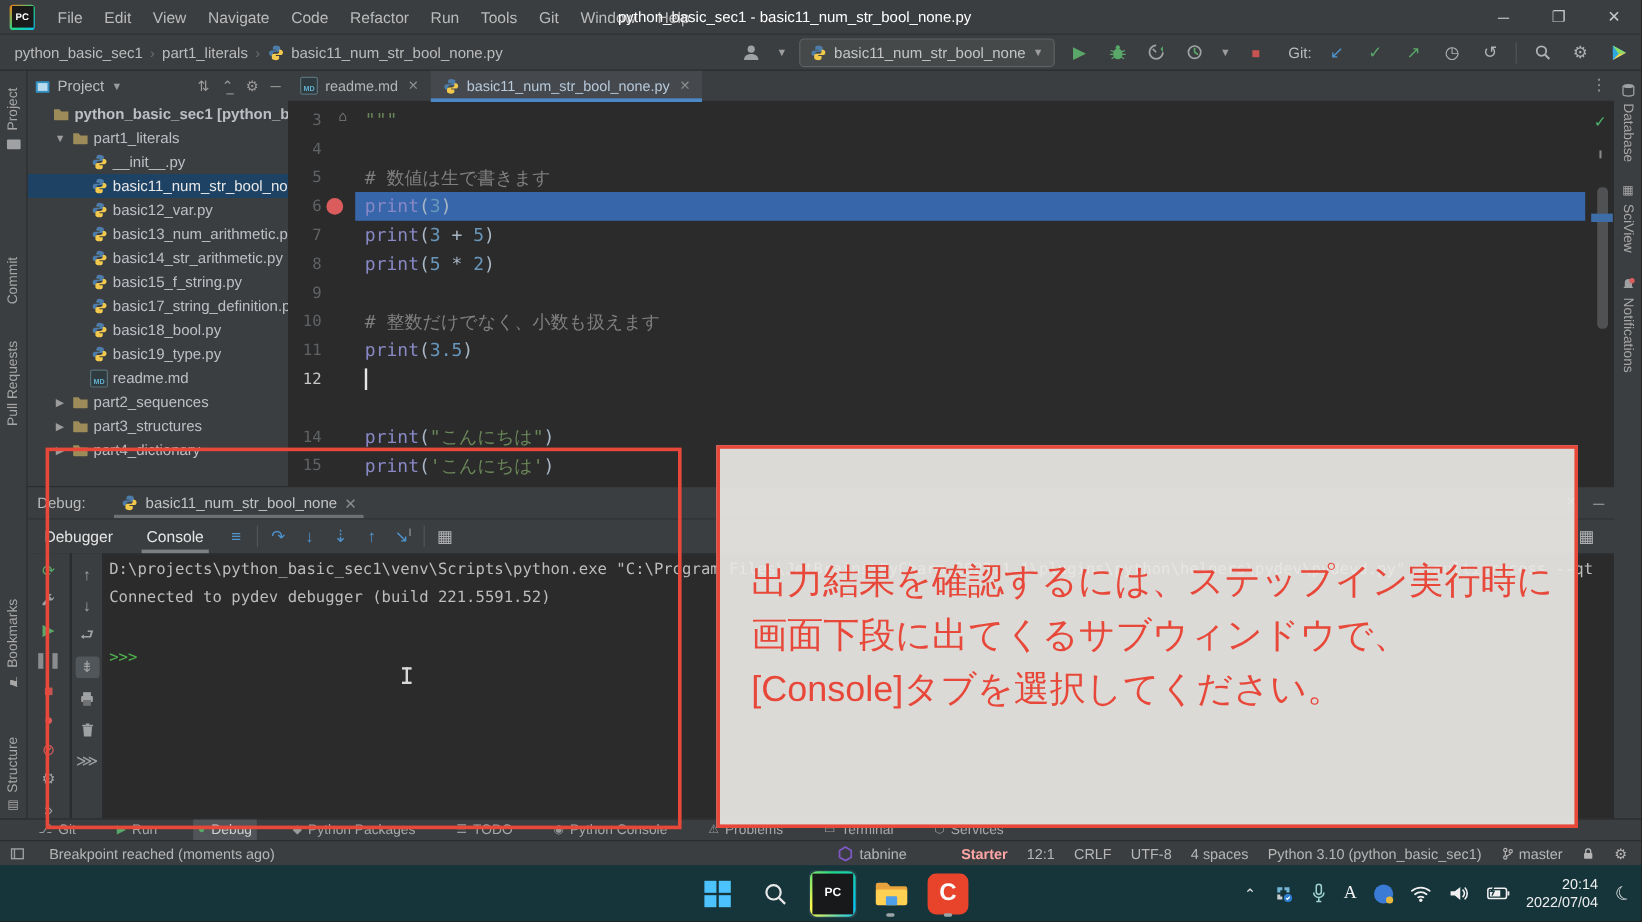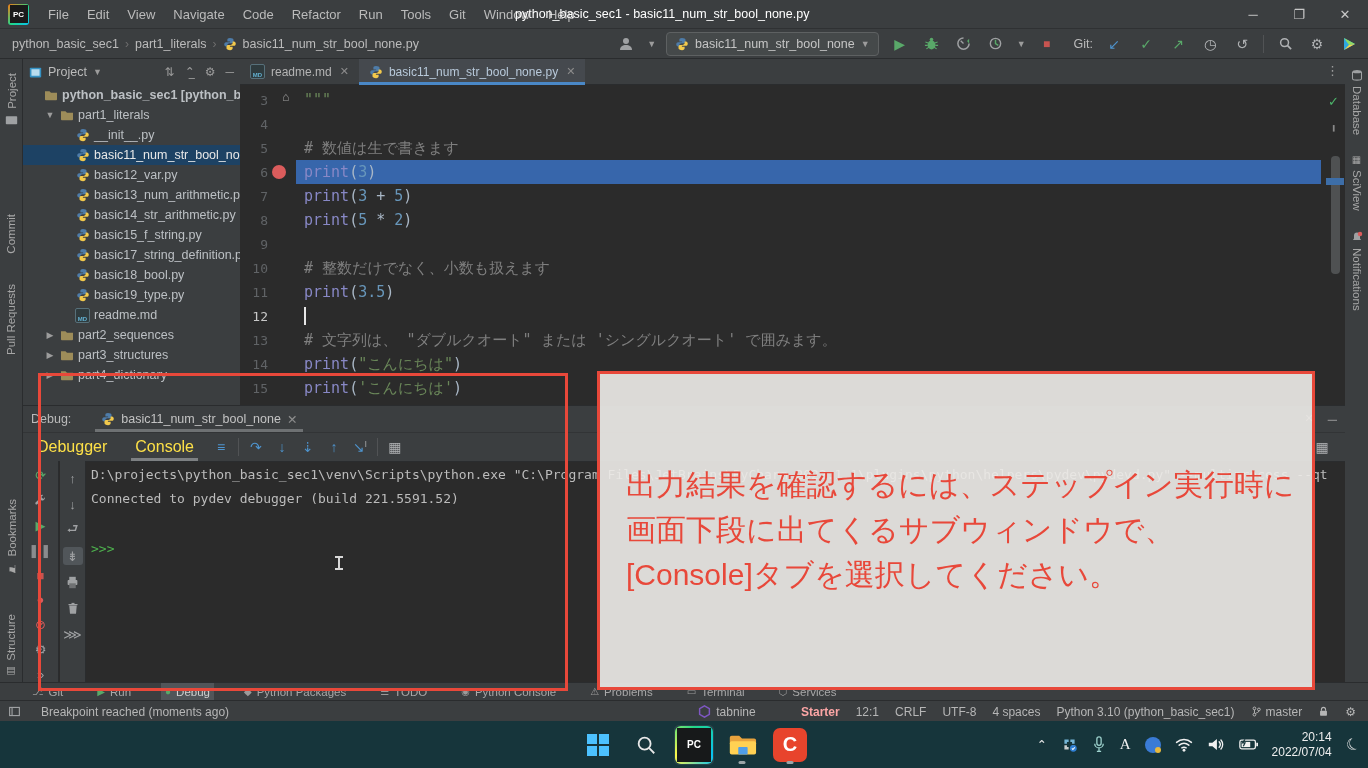--- a/index.html
+++ b/index.html
@@ -92,21 +92,21 @@
          border-top:1px solid #2a2c2e;}
   #debug-header{position:absolute;left:0;top:0;width:100%;height:26px;background:#3b3e40;
                 display:flex;align-items:center;}
   #debug-label{margin-left:8px;font-size:12.5px;color:#bbbbbb;}
   #debug-session{display:flex;align-items:center;gap:6px;margin-left:22px;padding:0 8px;height:100%;
                  position:relative;font-size:12.5px;color:#c3c3c3;}
   #debug-session::after{content:"";position:absolute;left:2px;right:2px;bottom:0;height:3px;background:#6e7173;}
   #debug-header .hdr-right{margin-left:auto;margin-right:8px;display:flex;gap:14px;color:#9c9c9c;}
   #debug-toolbar{position:absolute;left:0;top:26px;width:100%;height:28px;background:#3b3e40;
                  border-top:1px solid #323436;border-bottom:1px solid #2a2c2e;display:flex;align-items:center;}
-  .dbg-tab{padding:0 14px;font-size:16px;color:#fde047;height:100%;display:flex;align-items:center;position:relative;}
+  .dbg-tab{padding:0 14px;font-size:13px;color:#e5e5e5;height:100%;display:flex;align-items:center;position:relative;}
   .dbg-tab.active::after{content:"";position:absolute;left:10px;right:10px;bottom:0;height:3px;background:#7d8082;}
   #debug-toolbar .ti{width:26px;display:flex;justify-content:center;font-size:14px;}
   #debug-body{position:absolute;left:0;top:55px;width:100%;height:222px;}
   #dbg-actions{position:absolute;left:0;top:0;width:36px;height:100%;background:#3b3e40;
                border-right:1px solid #2a2c2e;display:flex;flex-direction:column;align-items:center;
                padding-top:6px;gap:7px;box-sizing:border-box;}
   #con-actions{position:absolute;left:37px;top:0;width:26px;height:100%;background:#3b3e40;
                border-right:1px solid #2a2c2e;display:flex;flex-direction:column;align-items:center;
                padding-top:8px;gap:8px;box-sizing:border-box;}
   .mini{width:20px;height:18px;display:flex;align-items:center;justify-content:center;font-size:13px;color:#9fa1a3;}
@@ -558,24 +558,20 @@
         </div>
         <div class="cl" style="top: 194px;">
           <span class="lnum">11</span>
           <span class="toks"><span class="c-fn">print</span><span class="c-pl">(</span><span class="c-num">3.5</span><span class="c-pl">)</span></span>
         </div>
         <div class="cl" style="top: 218px;">
           <span class="lnum cur">12</span>
           <span class="toks"></span>
           <span class="caret"></span>
         </div>
-        <div class="cl" style="top: 242px;">
-          <span class="lnum">13</span>
-          <span class="toks"><span class="c-com"># 文字列は、 "ダブルクオート" または 'シングルクオート' で囲みます。</span></span>
-        </div>
         <div class="cl" style="top: 266px;">
           <span class="lnum">14</span>
           <span class="toks"><span class="c-fn">print</span><span class="c-pl">(</span><span class="c-str">"こんにちは"</span><span class="c-pl">)</span></span>
         </div>
         <div class="cl" style="top: 290px;">
           <span class="lnum">15</span>
           <span class="toks"><span class="c-fn">print</span><span class="c-pl">(</span><span class="c-str">'こんにちは'</span><span class="c-pl">)</span></span>
         </div>
       </div>
     <div id="ed-scroll">

